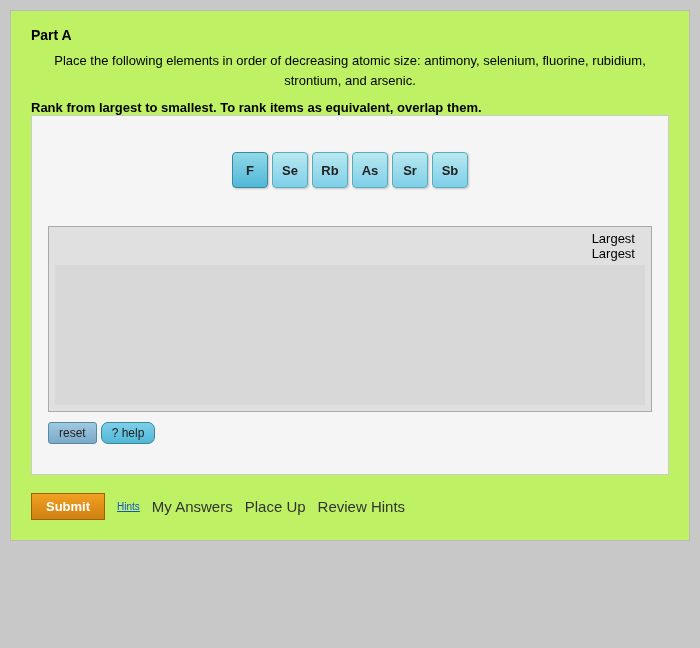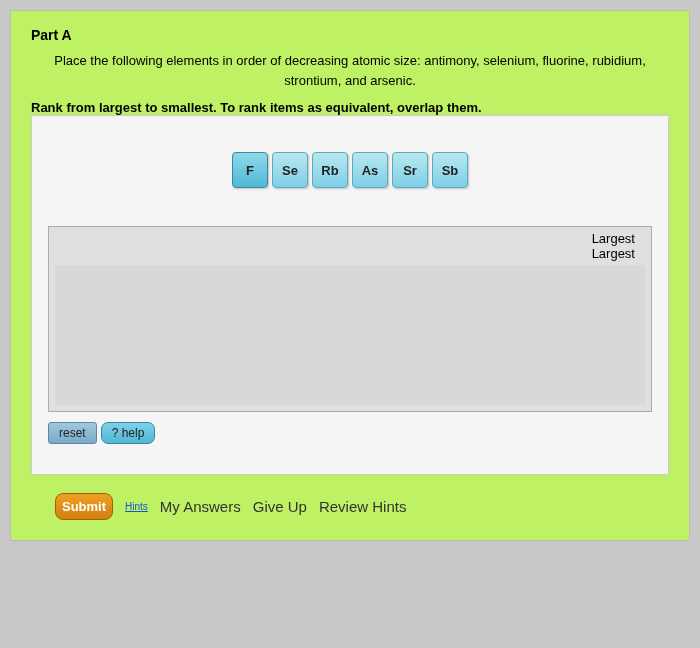--- a/index.html
+++ b/index.html
@@ -133,27 +133,26 @@
     .footer-bar {
       display: flex;
       align-items: center;
       gap: 12px;
       margin-top: 14px;
       padding-top: 4px;
     }
     .btn-submit {
       background: linear-gradient(to bottom, #f0a020, #d08010);
       border: 1px solid #a06000;
-      border-radius: 8px;
-      padding: 5px 6px;
+      border-radius: 0;
+      padding: 5px 14px;
       font-size: 13px;
       font-weight: bold;
       color: #fff;
       cursor: pointer;
-      margin-left: 24px;
     }
     .footer-link {
       font-size: 10px;
       color: #1155cc;
       text-decoration: underline;
       cursor: pointer;
     }
     .footer-text {
       font-size: 15px;
       color: #333;
@@ -210,17 +209,17 @@
         <button class="btn-help">? help</button>
       </div>
     </div>
 
   </div>
 
   <div class="footer-bar">
     <button class="btn-submit">Submit</button>
     <span class="footer-link">Hints</span>
     <span class="footer-text">My Answers</span>
-    <span class="footer-text">Give Up</span>
+    <span class="footer-text">Place Up</span>
     <span class="footer-text">Review Hints</span>
   </div>
 
 </div>
 
 </body></html>

